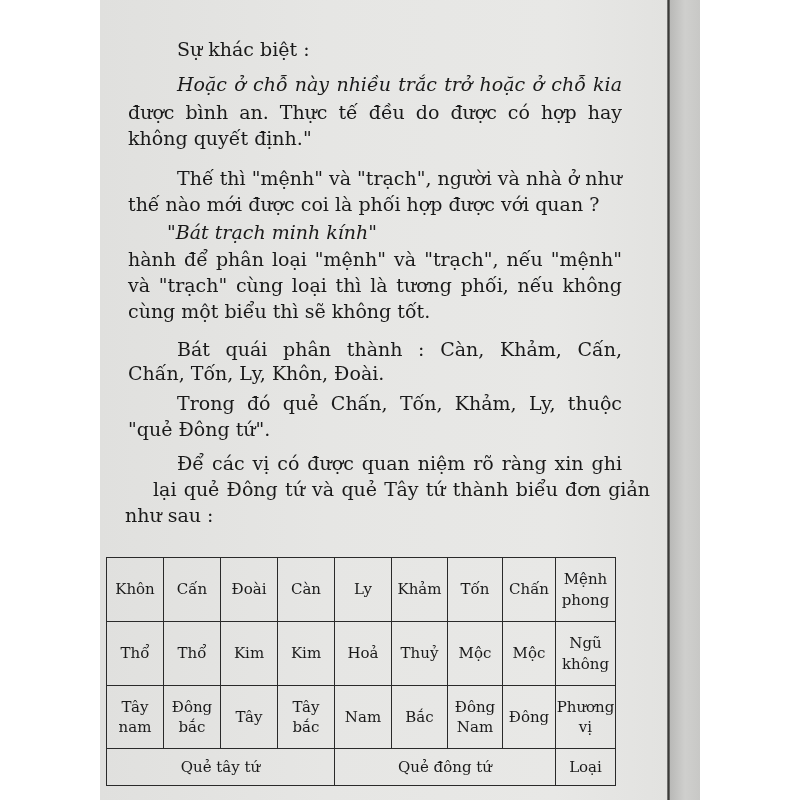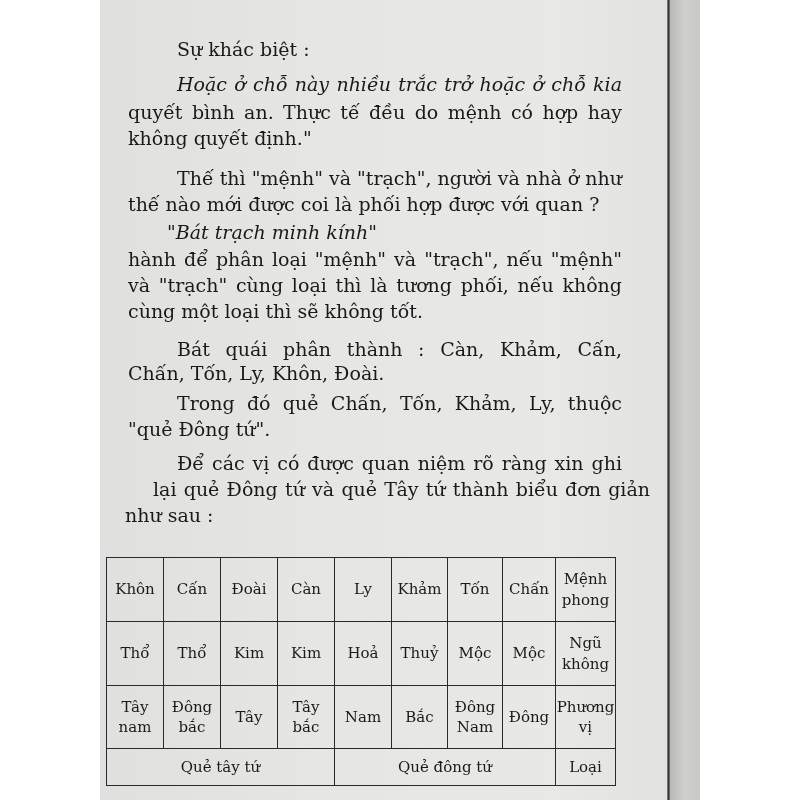--- a/index.html
+++ b/index.html
@@ -80,32 +80,32 @@
   </style>
 </head>
 <body>
 
 <div class="photo">
   <div class="paper">
 
     <div class="line" style="left:77px; top:40px;">Sự khác biệt :</div>
 
     <div class="line justify" style="left:77px; top:75px; width:445px;font-style:italic;">Hoặc ở chỗ này nhiều trắc trở hoặc ở chỗ kia</div>
-    <div class="line justify" style="left:28px; top:103px; width:494px;">quyết bình an. Thực tế đều do mệnh có hợp hay</div>
+    <div class="line justify" style="left:28px; top:103px; width:494px;">được bình an. Thực tế đều do được có hợp hay</div>
     <div class="line" style="left:28px; top:129px;">không quyết định."</div>
 
     <div class="line justify" style="left:77px; top:169px; width:445px;">Thế thì "mệnh" và "trạch", người và nhà ở như</div>
     <div class="line" style="left:28px; top:195px;">thế nào mới được coi là phối hợp được với quan ?</div>
 
     <div class="line" style="left:67px; top:223px; width:455px; display:flex; justify-content:space-between;">
       <span class="italic">"Bát trạch minh kính"</span>
     </div>
     <div class="line justify" style="left:28px; top:250px; width:494px;">hành để phân loại "mệnh" và "trạch", nếu "mệnh"</div>
     <div class="line justify" style="left:28px; top:276px; width:494px;">và "trạch" cùng loại thì là tương phối, nếu không</div>
-    <div class="line" style="left:28px; top:302px;">cùng một loại thì sẽ không tốt.</div>
+    <div class="line" style="left:28px; top:302px;">cùng một biểu thì sẽ không tốt.</div>
 
     <div class="line justify" style="left:77px; top:340px; width:445px;">Bát quái phân thành : Càn, Khảm, Cấn,</div>
     <div class="line" style="left:28px; top:364px;">Chấn, Tốn, Ly, Khôn, Đoài.</div>
 
     <div class="line justify" style="left:77px; top:394px; width:445px;">Trong đó quẻ Chấn, Tốn, Khảm, Ly, thuộc</div>
     <div class="line" style="left:28px; top:420px;">"quẻ Đông tứ".</div>
 
     <div class="line justify" style="left:77px; top:454px; width:445px;">Để các vị có được quan niệm rõ ràng xin ghi</div>
     <div class="line justify" style="left:25px; top:480px; width:497px;margin-left:28px;">lại quẻ Đông tứ và quẻ Tây tứ thành biểu đơn giản</div>
     <div class="line" style="left:25px; top:506px;text-align:center;">như sau :</div>

